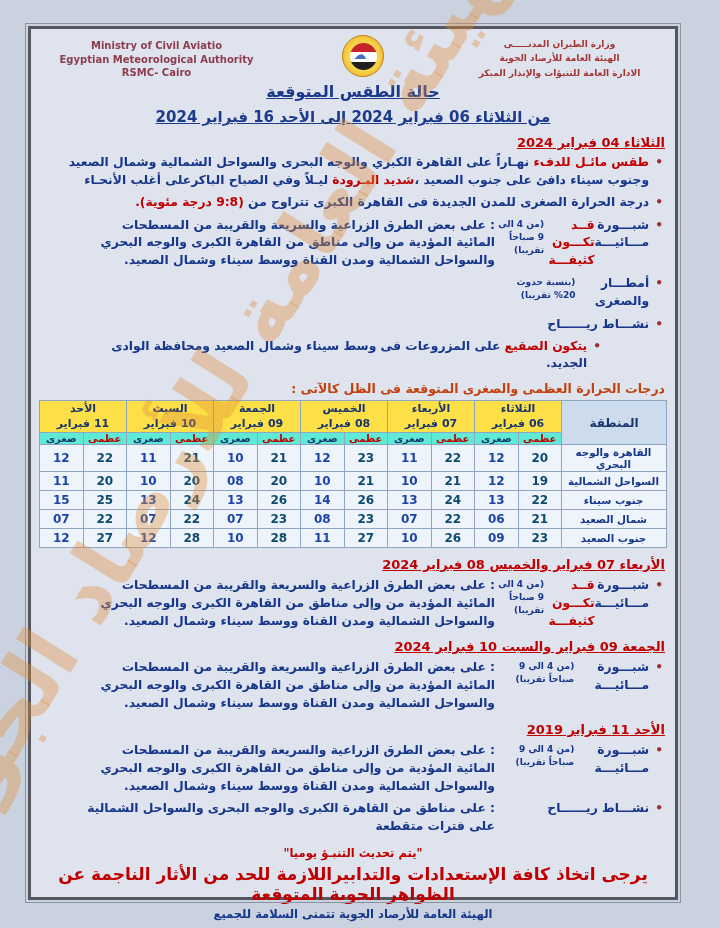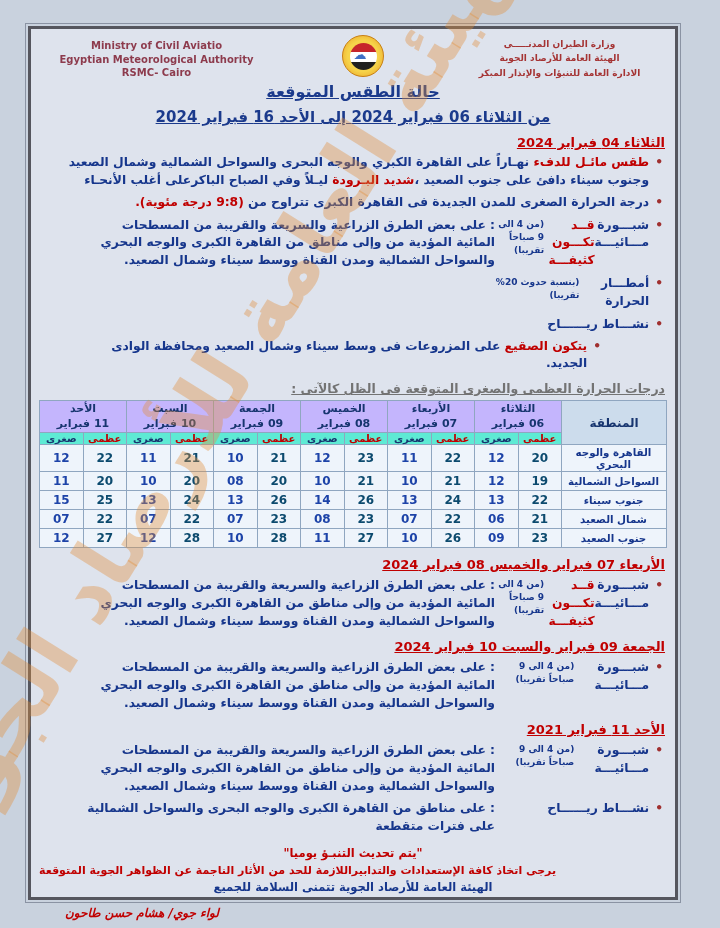--- a/index.html
+++ b/index.html
@@ -35,35 +35,35 @@
   .blue{color:#16368c;}
   .item{display:flex;color:#16368c;font-weight:bold;font-size:12.3px;line-height:1.45;margin:5px 4px 3px 6px;}
   .item-label{width:168px;flex-shrink:0;display:flex;}
   .label-lines{display:flex;flex-direction:row;}
   .label-main{color:#16368c;}
   .label-dense{color:#c00000;}
   .label-note{color:#16368c;font-size:9px;margin-top:1px;}
   .item-desc{flex:1;padding-left:34px;}
   .frost{margin-right:66px;margin-left:60px;}
   
-  .tbl-intro{color:#737373;font-weight:bold;font-size:12.5px;text-decoration:underline;margin:8px 2px 4px 0;}
+  .tbl-intro{color:#c2410c;font-weight:bold;font-size:12.5px;margin:8px 2px 4px 0;}
   table{width:100%;border-collapse:collapse;table-layout:fixed;background:#eef4fb;}
   th,td{border:1px solid #8fa6c0;text-align:center;font-weight:bold;padding:1px 2px;}
   th.region-h{width:100px;background:#ccdcec;color:#17356f;font-size:12px;margin-top:8px;}
-  th.day-h{background:#c4b5fd;color:#17356f;font-size:11px;line-height:1.3;}
+  th.day-h{background:#fde047;color:#17356f;font-size:11px;line-height:1.3;}
   tr.maxmin th{background:#5eead4;font-size:10px;padding:0;}
   th.max-h{color:#c00000;}
   th.min-h{color:#17356f;}
   td{height:16px;font-size:12px;}
   td.region{color:#16368c;font-size:10.3px;text-align:center;padding-left:1px;}
   td.max{color:#0c4a6e;}
   td.min{color:#1d43a8;}
   
   .note-red{color:#c00000;font-weight:bold;font-size:11.5px;text-align:center;margin-top:10px;}
-  .note-advice{color:#c00000;font-weight:bold;font-size:11px;text-align:left;margin-top:4px;}
+  .note-advice{color:#c00000;font-weight:bold;font-size:17px;text-align:center;margin-top:4px;}
   .note-blue{color:#16368c;font-weight:bold;font-size:11.5px;text-align:center;margin-top:3px;}
   .sign{direction:ltr;text-align:left;margin:10px 0 0 26px;color:#c00000;font-weight:bold;font-style:italic;font-size:12px;line-height:1.6;}
   
   .watermark{
     position:absolute;left:-120px;top:830px;z-index:5;pointer-events:none;
     font-size:84px;font-weight:bold;white-space:nowrap;
     color:rgba(226,141,58,0.38);
     transform:rotate(-58deg);transform-origin:left top;
   }
 </style>
@@ -116,21 +116,21 @@
           <span class="label-note">(من 4 الى 9 صباحاً تقريبا)</span>
         </div>
       </div>
       <div class="item-desc">: على بعض الطرق الزراعية والسريعة والقريبة من المسطحات المائية المؤدية من وإلى مناطق من القاهرة الكبرى والوجه البحري والسواحل الشمالية ومدن القناة ووسط سيناء وشمال الصعيد.</div>
     </div>
 
     <div class="item">
       <div class="item-label">
         <span class="marker">•</span>
         <div class="label-lines">
-          <span class="label-main">أمطـــار الحرارة</span>
+          <span class="label-main">أمطـــار والصغرى</span>
           <span class="label-note">(بنسبة حدوث 20% تقريبا)</span>
         </div>
       </div>
     </div>
 
     <div class="item">
       <div class="item-label">
         <span class="marker">•</span>
         <div class="label-lines">
           <span class="label-main">نشـــاط ريــــــاح</span>
@@ -286,21 +286,21 @@
       <div class="item-label">
         <span class="marker">•</span>
         <div class="label-lines">
           <span class="label-main">شبـــورة مـــائيـــة</span>
           <span class="label-note">(من 4 الى 9 صباحاً تقريبا)</span>
         </div>
       </div>
       <div class="item-desc">: على بعض الطرق الزراعية والسريعة والقريبة من المسطحات المائية المؤدية من وإلى مناطق من القاهرة الكبرى والوجه البحري والسواحل الشمالية ومدن القناة ووسط سيناء وشمال الصعيد.</div>
     </div>
 
-    <div class="sec-head">الأحد 11 فبراير 2021</div>
+    <div class="sec-head">الأحد 11 فبراير 2019</div>
     <div class="item">
       <div class="item-label">
         <span class="marker">•</span>
         <div class="label-lines">
           <span class="label-main">شبـــورة مـــائيـــة</span>
           <span class="label-note">(من 4 الى 9 صباحاً تقريبا)</span>
         </div>
       </div>
       <div class="item-desc">: على بعض الطرق الزراعية والسريعة والقريبة من المسطحات المائية المؤدية من وإلى مناطق من القاهرة الكبرى والوجه البحري والسواحل الشمالية ومدن القناة ووسط سيناء وشمال الصعيد.</div>
     </div>

